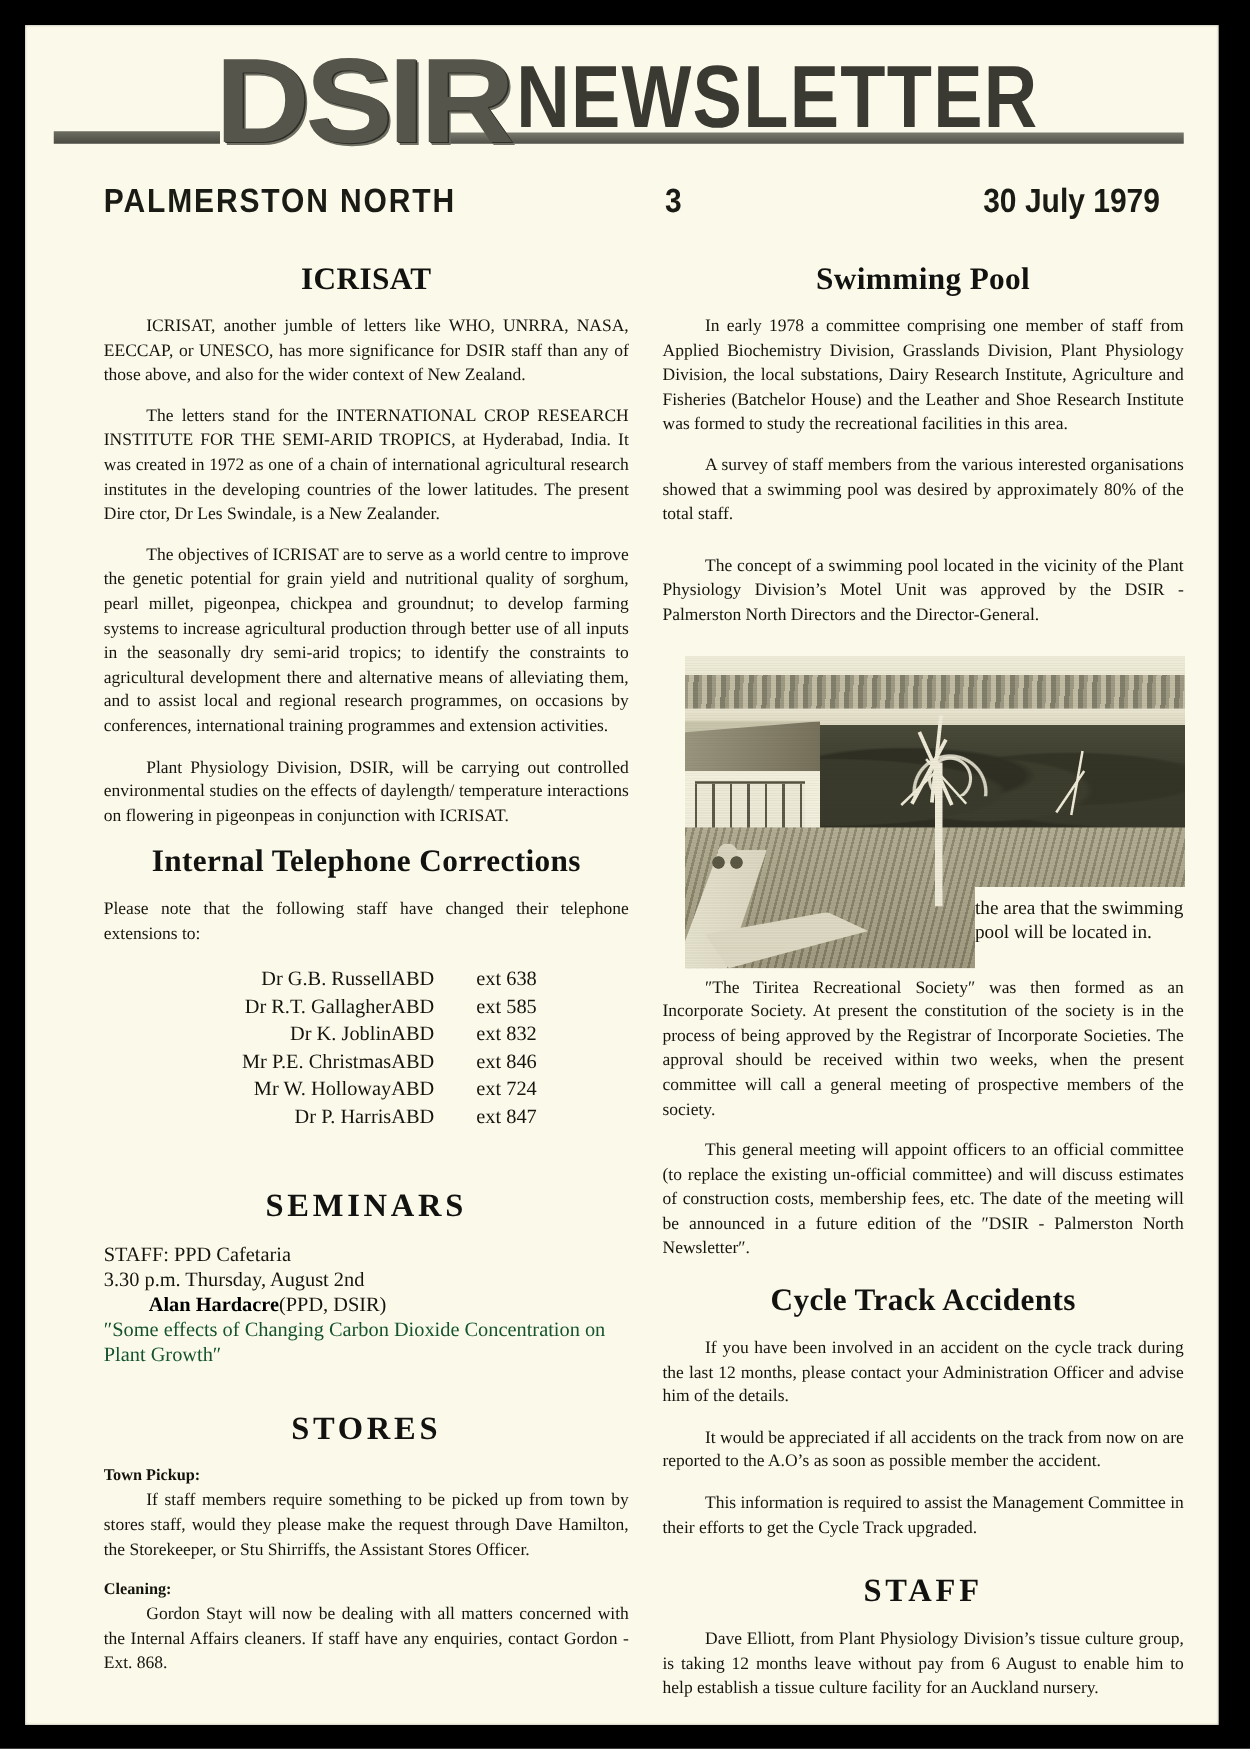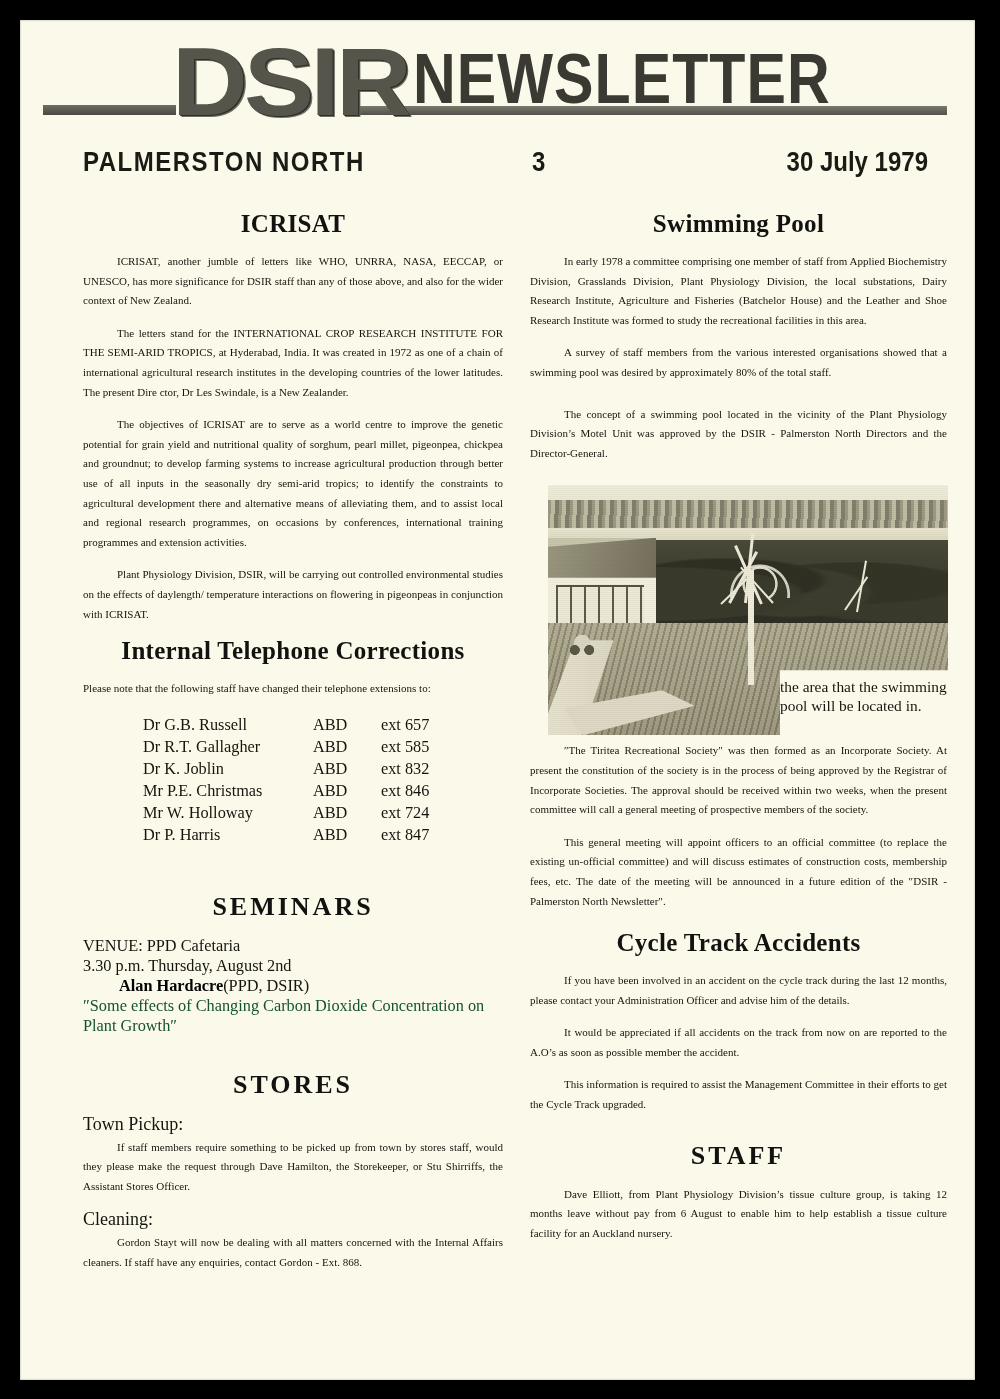--- a/index.html
+++ b/index.html
@@ -63,39 +63,39 @@
     text-align:center;
     font-weight:bold;
     color:#121210;
     margin:0 0 14px 0;
   }
   h2.sec.serif-bold{font-size:25px;letter-spacing:.3px;}
   h2.sec.caps-wide{font-size:26px;letter-spacing:3px;}
 
   p.body{
     margin:0 0 13px 0;
-    font-size:11px;
+    font-size:14px;
     line-height:19.6px;
     text-align:justify;
     text-indent:34px;
     color:#15150f;
     -webkit-hyphens:none;hyphens:none;
   }
   p.body.noindent{text-indent:0;}
   .subhead{
-    font-weight:normal;font-size:18px;color:#15150f;
+    font-weight:bold;font-size:13px;color:#15150f;
     margin:0 0 3px 0;
   }
   
   table.ext{
     margin:16px 0 0 60px;border-collapse:collapse;
     font-size:16.3px;color:#15150f;
   }
   table.ext td{padding:0 0 2px 0;line-height:20px;white-space:nowrap;}
-  td.c-name{width:170px;}
+  td.c-name{width:170px;text-align:right;}
   td.c-div{width:68px;}
   
   .sem-venue{font-size:16.3px;line-height:20px;color:#15150f;}
   .sem-speaker{font-weight:bold;font-size:16.3px;margin-left:36px;}
   .sem-title{font-size:16.3px;line-height:20px;color:#14532d;}
 
   
   .photo-wrap{position:relative;width:436px;height:250px;margin:22px 0 6px 18px;}
   .photo{
     position:absolute;left:0;top:0;width:400px;height:250px;
@@ -189,21 +189,21 @@
     </section>
 
     <section style="margin-top:12px;">
       <h2 class="sec serif-bold">Internal Telephone Corrections</h2>
       <p class="body noindent">Please note that the following staff have changed their telephone extensions to:</p>
       <table class="ext">
         <tbody>
           <tr>
             <td class="c-name">Dr G.B. Russell</td>
             <td class="c-div">ABD</td>
-            <td>ext 657</td>
+            <td>ext 638</td>
           </tr>
           <tr>
             <td class="c-name">Dr R.T. Gallagher</td>
             <td class="c-div">ABD</td>
             <td>ext 585</td>
           </tr>
           <tr>
             <td class="c-name">Dr K. Joblin</td>
             <td class="c-div">ABD</td>
             <td>ext 832</td>
@@ -222,21 +222,21 @@
             <td class="c-name">Dr P. Harris</td>
             <td class="c-div">ABD</td>
             <td>ext 847</td>
           </tr>
         </tbody>
       </table>
     </section>
 
     <section style="margin-top:45px;">
       <h2 class="sec caps-wide">SEMINARS</h2>
-      <div class="sem-venue">VENUE:  PPD Cafetaria</div>
+      <div class="sem-venue">STAFF:  PPD Cafetaria</div>
       <div class="sem-venue">3.30 p.m.  Thursday, August 2nd</div>
       <div>
         <span class="sem-speaker">Alan Hardacre</span><span class="sem-venue">(PPD, DSIR)</span>
       </div>
       <div class="sem-title">″Some effects of Changing Carbon Dioxide Concentration on Plant Growth″</div>
     </section>
 
     <section style="margin-top:34px;">
       <h2 class="sec caps-wide">STORES</h2>
       <div class="subhead">Town Pickup:</div>

